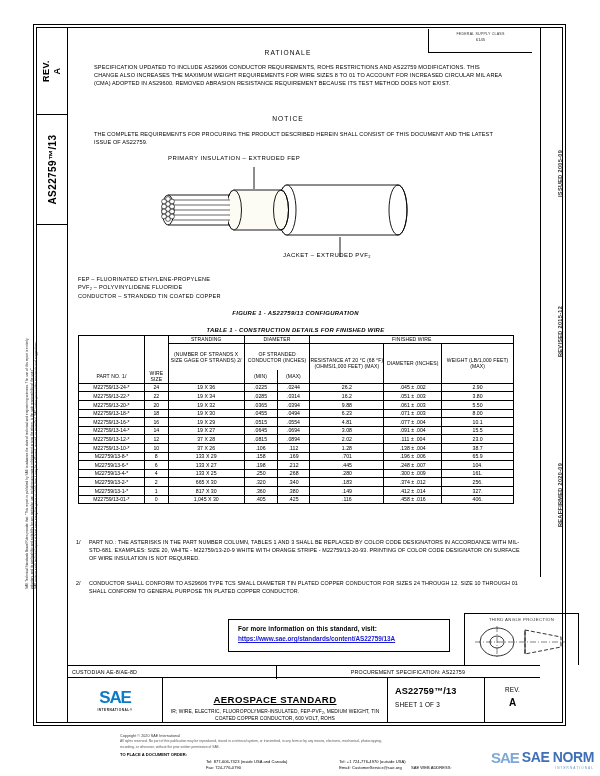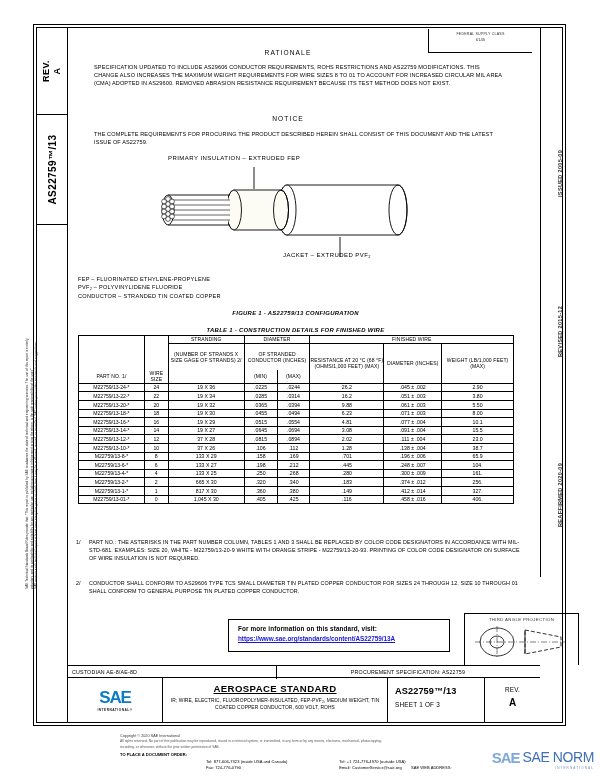--- a/index.html
+++ b/index.html
@@ -170,21 +170,21 @@
   .tb-cust{position:absolute;left:4px;top:2.5px;font-size:5.3px;letter-spacing:0.2px;}
   .tb-div{position:absolute;left:208px;top:0;width:0;height:13px;border-left:1.1px solid #000;}
   .tb-proc{position:absolute;left:208px;top:2.5px;width:264px;text-align:center;font-size:5.3px;letter-spacing:0.2px;}
 
   .tb-row2{position:absolute;left:0;top:13px;width:472px;height:45px;}
   .tb-cell{position:absolute;top:0;height:45px;box-sizing:border-box;border-right:1.1px solid #000;}
   .tb-logo{left:0;width:95px;display:flex;align-items:center;justify-content:center;}
   .tb-mid{left:95px;width:225px;text-align:center;padding-top:5px;}
   .tb-num{left:320px;width:97px;padding:8px 0 0 7px;}
   .tb-rev{left:417px;width:55px;border-right:none;text-align:center;padding-top:8px;}
-  .as-title{font-size:9.6px;font-weight:bold;letter-spacing:0.4px;text-decoration:underline;}
+  .as-title{font-size:9.6px;font-weight:bold;letter-spacing:0.4px;text-decoration:underline;margin-top:11px;}
   .as-sub{font-size:4.9px;line-height:7.2px;margin-top:3px;letter-spacing:0.1px;}
   .as-num{font-size:9.2px;font-weight:bold;letter-spacing:0.1px;}
   .as-sheet{font-size:6.4px;margin-top:5px;letter-spacing:0.2px;}
   .as-revl{font-size:6.4px;letter-spacing:0.2px;}
   .as-revv{font-size:10px;font-weight:bold;margin-top:4px;}
 
   
   .sae-logo{width:62px;text-align:center;}
   .sae-mark{
     font-size:17px;font-weight:bold;color:#0a7bc4;letter-spacing:-1.2px;
@@ -206,21 +206,21 @@
   
   .watermark{
     position:absolute;right:6px;bottom:6px;width:108px;text-align:right;
   }
   .wm-row{display:flex;align-items:center;justify-content:flex-end;}
   .wm-mark{
     font-size:15px;font-weight:bold;color:#7fa8d8;letter-spacing:-1px;
     line-height:15px;
   }
   .wm-text{
-    font-size:14px;font-weight:normal;color:#3f6fb5;letter-spacing:-0.4px;
+    font-size:14px;font-weight:bold;color:#3f6fb5;letter-spacing:-0.4px;
     line-height:15px;margin-left:3px;
   }
   .wm-sub{font-size:3.1px;color:#6a8fc0;letter-spacing:1.1px;margin-top:1px;}
 </style>
 </head>
 <body>
 
 <div id="sheet">
 
   <div class="left-disclaimer">

